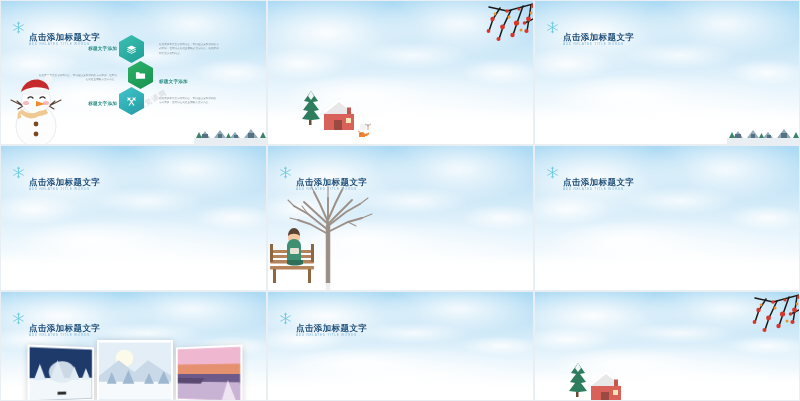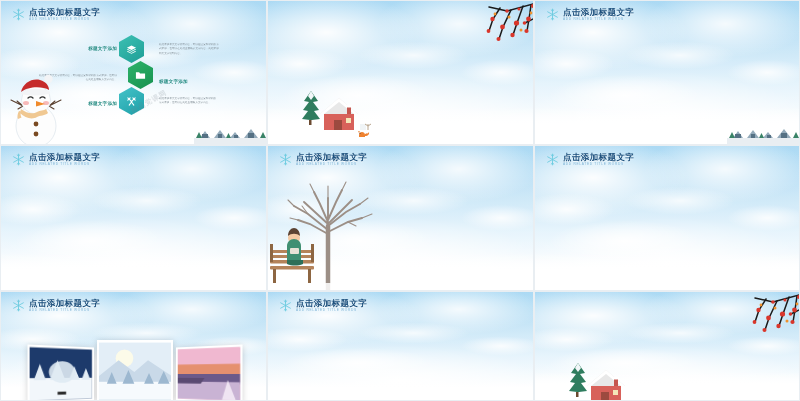--- a/index.html
+++ b/index.html
@@ -29,21 +29,21 @@
       radial-gradient(ellipse 40% 20% at 34% 66%, rgba(255,255,255,.95), rgba(255,255,255,0) 72%);
   }
   .snowfloor { position:absolute; left:0; right:0; bottom:0; height:26%;
     background:linear-gradient(180deg, rgba(255,255,255,0) 0%, #ffffff 45%); }
 
   
   .hdr { position:absolute; left:11px; top:7px; display:flex; align-items:center; gap:4px; z-index:6; }
   .hdr .snowflake { width:13px; height:13px; color:#64c9dd; flex:0 0 auto; opacity:.95; }
   .hdr .ht { line-height:1; }
   .hdr .ht .zh { font-size:8.5px; font-weight:bold; color:#1c4f7c; letter-spacing:.4px;
-    text-shadow:0 1px 0 rgba(255,255,255,.7); white-space:nowrap; }
+    text-shadow:0 1px 0 rgba(255,255,255,.7); white-space:nowrap;margin-top:25px; }
   .hdr .ht .en { font-size:3.2px; color:#7fb4d6; letter-spacing:.7px; margin-top:1.5px;
     white-space:nowrap; transform:scaleY(1.05); }
 
   
   .lbl { font-size:4.6px; font-weight:bold; color:#2c8f86; letter-spacing:.2px; white-space:nowrap; }
   .para { font-size:2.5px; line-height:1.75; color:#7e8a92; letter-spacing:.1px; }
   .para.r { text-align:right; }
 
   
   .wm { position:absolute; font-size:9px; font-weight:bold; color:rgba(120,130,140,.22);

